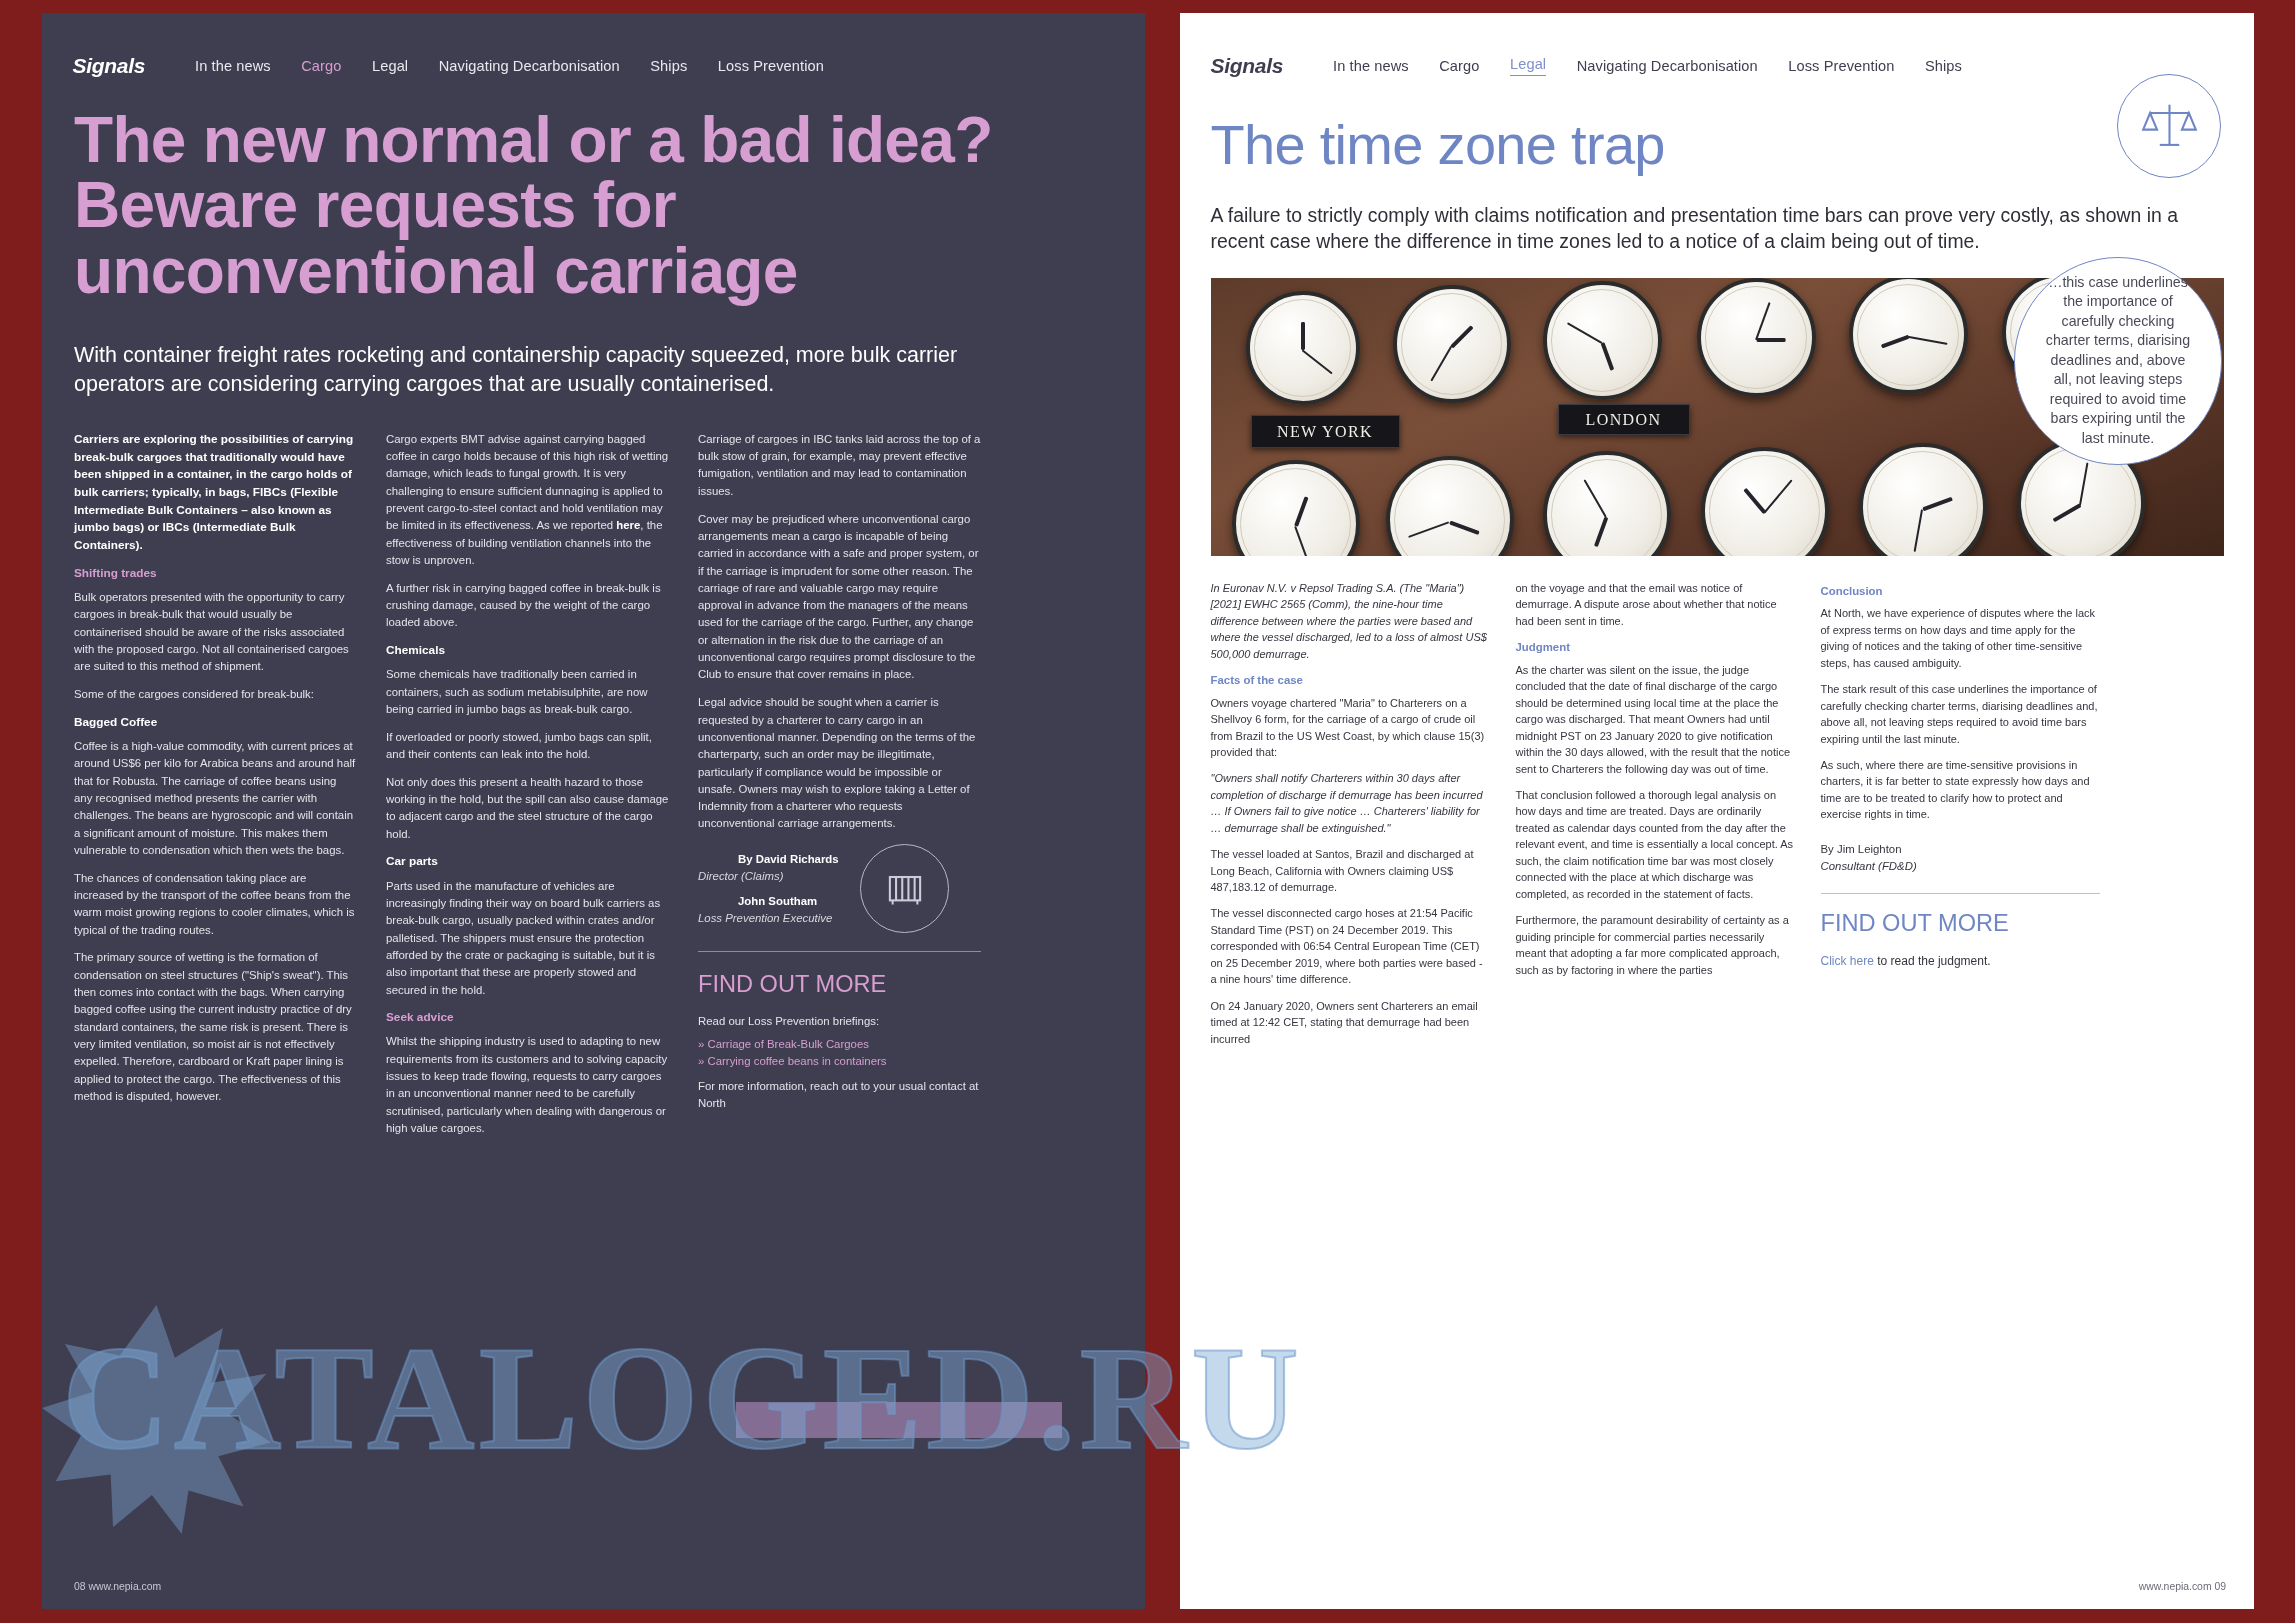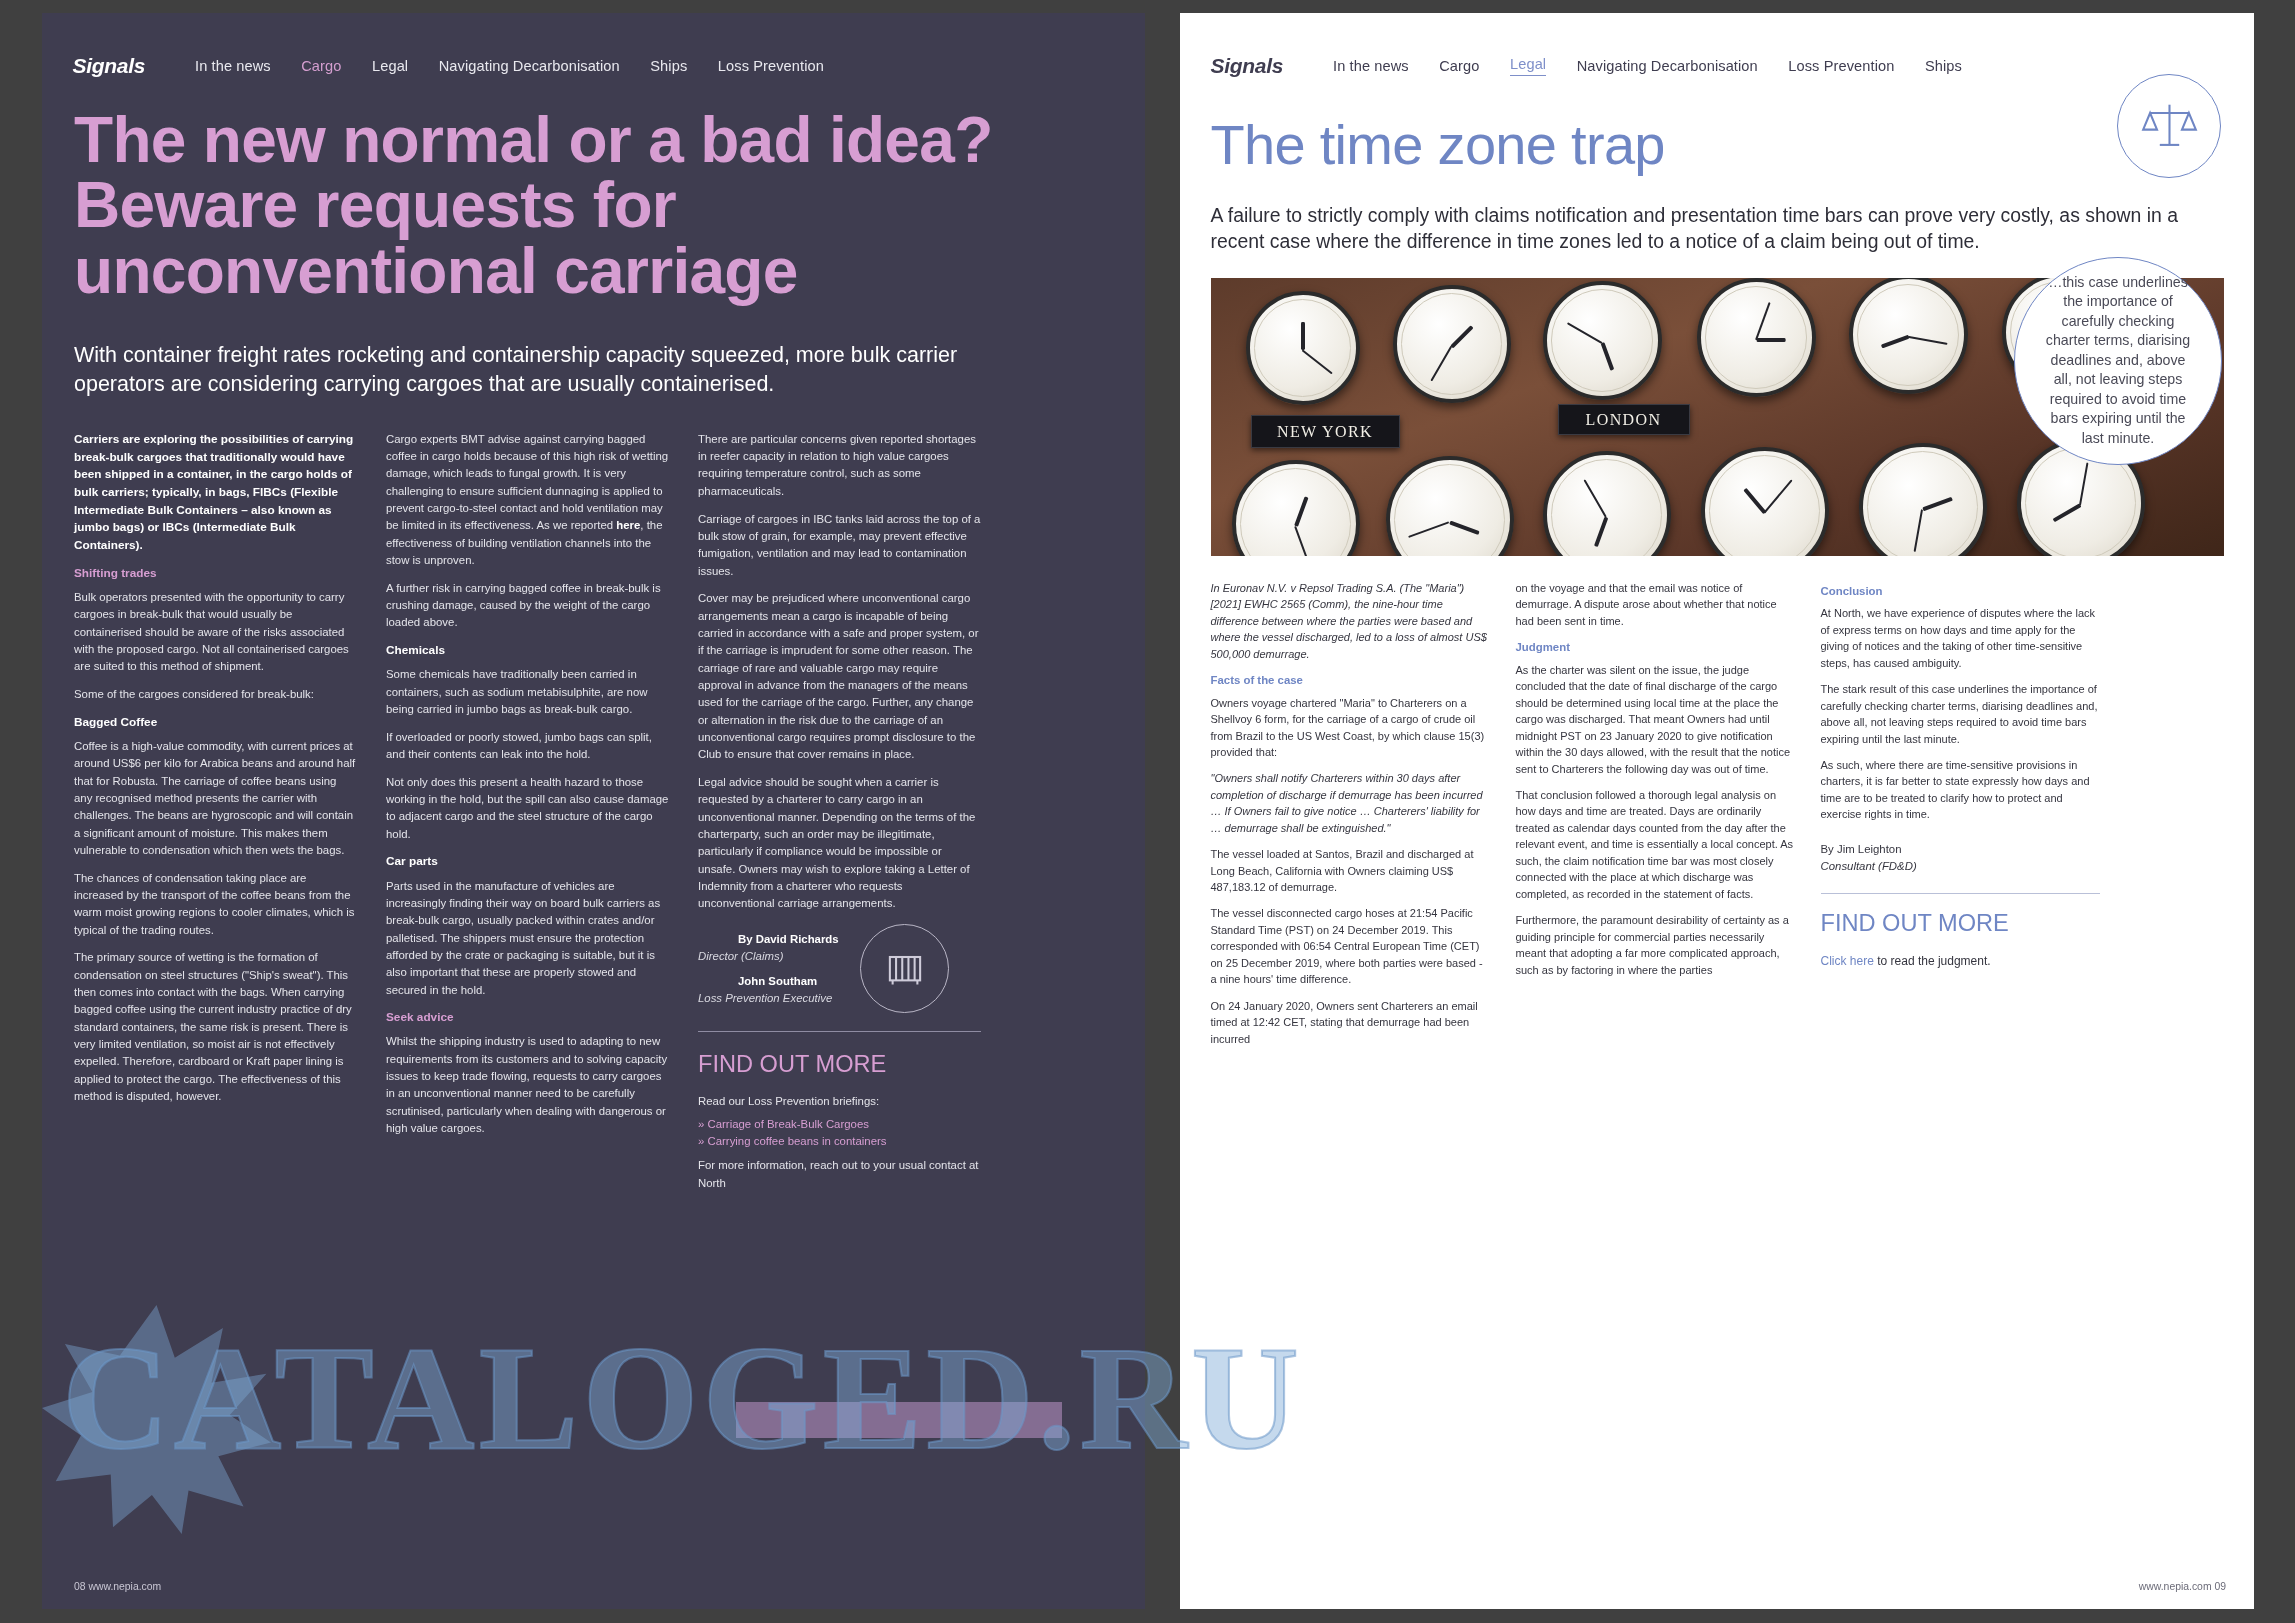--- a/index.html
+++ b/index.html
@@ -2,21 +2,21 @@
 <html style="font-size:11px"><head>
 <meta charset="utf-8">
 <style>
   * { box-sizing: border-box; margin: 0; padding: 0; }
   html, body {
     width: 2295px; height: 1623px;
     background: #ffffff;
     font-family: "Liberation Sans", sans-serif;
     overflow: hidden;
   }
-  .spread { position: relative; width: 2295px; height: 1623px; background:#404040; }
+  .spread { position: relative; width: 2295px; height: 1623px; background:#7f1d1d; }
 
   
   .page-left {
     position: absolute; left: 42px; top: 12.5px;
     width: 1103px; height: 1596px;
     background: #3f3d50;
     color: #ffffff;
     overflow: hidden;
   }
   .page-right {
@@ -263,21 +263,20 @@
         <p>Some chemicals have traditionally been carried in containers, such as sodium metabisulphite, are now being carried in jumbo bags as break-bulk cargo.</p>
         <p>If overloaded or poorly stowed, jumbo bags can split, and their contents can leak into the hold.</p>
         <p>Not only does this present a health hazard to those working in the hold, but the spill can also cause damage to adjacent cargo and the steel structure of the cargo hold.</p>
         <div class="sub-white">Car parts</div>
         <p>Parts used in the manufacture of vehicles are increasingly finding their way on board bulk carriers as break-bulk cargo, usually packed within crates and/or palletised. The shippers must ensure the protection afforded by the crate or packaging is suitable, but it is also important that these are properly stowed and secured in the hold.</p>
         <div class="sub-pink">Seek advice</div>
         <p>Whilst the shipping industry is used to adapting to new requirements from its customers and to solving capacity issues to keep trade flowing, requests to carry cargoes in an unconventional manner need to be carefully scrutinised, particularly when dealing with dangerous or high value cargoes.</p>
       </div>
 
       <div class="col" style="position:relative;">
-        <p>There are particular concerns given reported shortages in reefer capacity in relation to high value cargoes requiring temperature control, such as some pharmaceuticals.</p>
         <p>Carriage of cargoes in IBC tanks laid across the top of a bulk stow of grain, for example, may prevent effective fumigation, ventilation and may lead to contamination issues.</p>
         <p>Cover may be prejudiced where unconventional cargo arrangements mean a cargo is incapable of being carried in accordance with a safe and proper system, or if the carriage is imprudent for some other reason.  The carriage of rare and valuable cargo may require approval in advance from the managers of the means used for the carriage of the cargo.  Further, any change or alternation in the risk due to the carriage of an unconventional cargo requires prompt disclosure to the Club to ensure that cover remains in place.</p>
         <p>Legal advice should be sought when a carrier is requested by a charterer to carry cargo in an unconventional manner. Depending on the terms of the charterparty, such an order may be illegitimate, particularly if compliance would be impossible or unsafe.  Owners may wish to explore taking a Letter of Indemnity from a charterer who requests unconventional carriage arrangements.</p>
 
         <div class="byline" style="position:relative;">
           <div class="name">By David Richards</div>
           <div class="role">Director (Claims)</div>
           <div class="name" style="margin-top:8.3px;">John Southam</div>
           <div class="role">Loss Prevention Executive</div>
 

